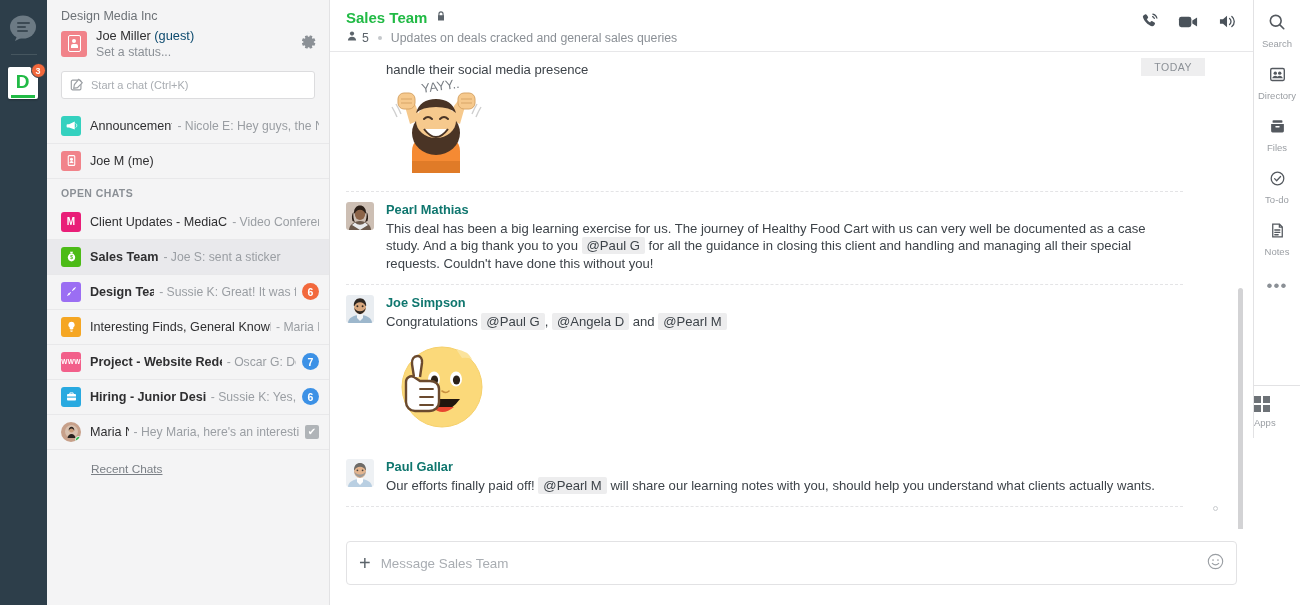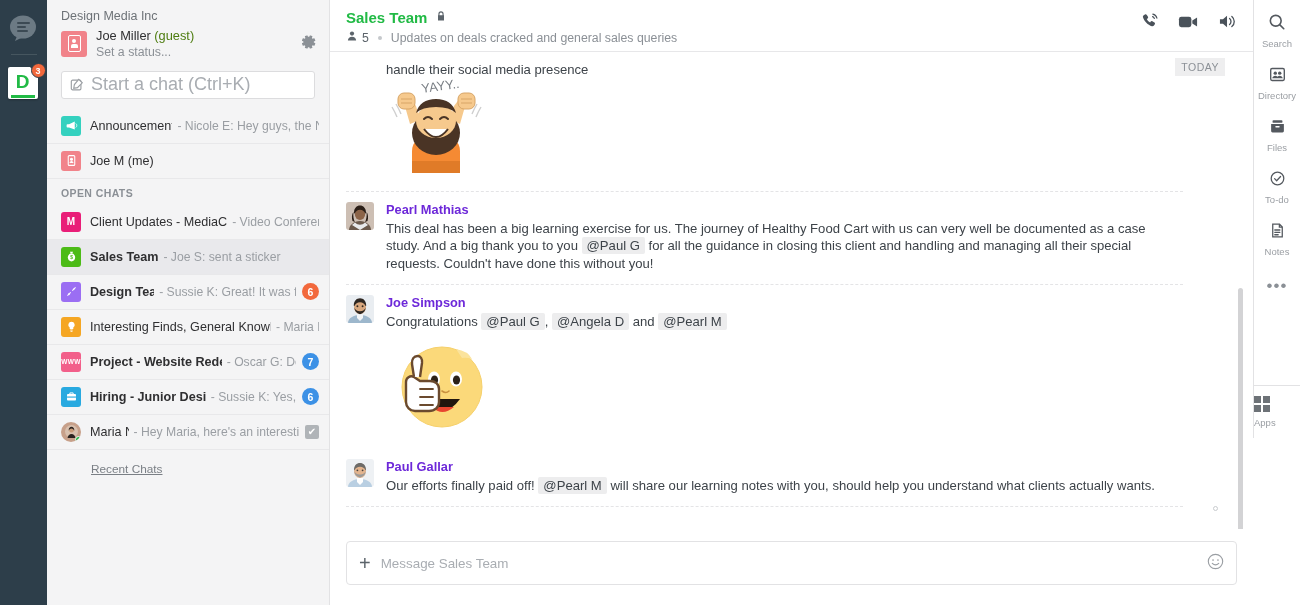--- a/index.html
+++ b/index.html
@@ -82,37 +82,37 @@
     flex: 0 0 26px;
   }
   .me-avatar .card {
     width: 13px; height: 17px; border: 1.5px solid #fff; border-radius: 2px;
     display:flex; flex-direction:column; align-items:center; justify-content:center;
   }
   .me-avatar .card .head { width:4px;height:4px;border-radius:50%;background:#fff;margin-bottom:1px;}
   .me-avatar .card .body { width:7px;height:4px;border-radius:2px 2px 0 0;background:#fff;}
   .me-text { margin-left: 9px; line-height: 1.35; }
   .me-name { font-size: 12.8px; color: #2f2f31; }
-  .me-name .guest { color: #4d7c0f; }
+  .me-name .guest { color: #0c4a6e; }
   .me-status { font-size: 12.3px; color: #8b9096; }
   .gear {
     position: absolute; right: 12px; top: 9px;
     width: 16px; height: 16px; color: #8b9096; cursor: pointer;
   }
 
   .search-wrap { padding: 0 14px 10px 14px; }
   .search-box {
     height: 28px; background: #fff;
     border: 1px solid #dcdcde; border-radius: 3px;
     display: flex; align-items: center; padding: 0 8px;
   }
   .search-box svg { color: #9a9ea3; flex: 0 0 14px; }
   .search-box input {
     border: 0; outline: 0; background: transparent;
-    font-size: 18px; color: #737373; margin-left: 7px; width: 100%;
+    font-size: 11px; color: #737373; margin-left: 7px; width: 100%;
     font-family: "Liberation Sans", sans-serif;
   }
   .search-box input::placeholder { color: #a9adb2; }
 
   .section-label {
     font-size: 10.5px; font-weight: bold; letter-spacing: .4px;
     color: #8b9096; padding: 8px 14px 6px 14px;
   }
   .chat-list { overflow: hidden; }
   .chat-row {
@@ -185,37 +185,37 @@
     position: absolute; right: 16px; top: 12px;
     display: flex; align-items: center; gap: 19px; color: #4a525a;
   }
   .header-actions > div { cursor: pointer; }
 
   .messages {
     flex: 1 1 auto; position: relative; overflow: hidden;
     padding: 0 0 0 0;
   }
   .today-chip {
-    position: absolute; right: 28px; top: 6px;
+    position: absolute; right: 48px; top: 6px;
     background: #eeeeef; color: #8b9096;
     font-size: 10.5px; letter-spacing: .5px;
-    padding: 3px 6px; z-index: 3;
+    padding: 3px 13px; z-index: 3;
   }
   .msg-scroll { padding: 0 70px 0 16px; }
   .msg {
     display: flex; padding: 10px 0 12px 0;
     border-bottom: 1px dashed #e4e4e6;
   }
   .msg.no-border { border-bottom: none; }
   .msg-avatar {
     width: 28px; height: 28px; border-radius: 3px;
     flex: 0 0 28px; margin-right: 12px; overflow: hidden;
   }
   .msg-body { flex: 1 1 auto; min-width: 0; }
-  .msg-author { font-size: 12.8px; font-weight: bold; color: #6d28d9; margin-bottom: 3px; }
+  .msg-author { font-size: 12.8px; font-weight: bold; color: #0f766e; margin-bottom: 3px; }
   .msg-text { font-size: 13.1px; color: #3d4349; line-height: 1.33; }
   .mention {
     background: #ededee; color: #3d4349;
     padding: 1px 5px; border-radius: 2px; white-space: nowrap;
   }
   .sticker { margin-top: 6px; }
   .partial-msg { padding-top: 10px; padding-bottom: 14px; }
   .partial-text { font-size: 13.1px; color: #3d4349; padding-left: 40px; }
   .sticker-wrap { padding-left: 40px; }
 

